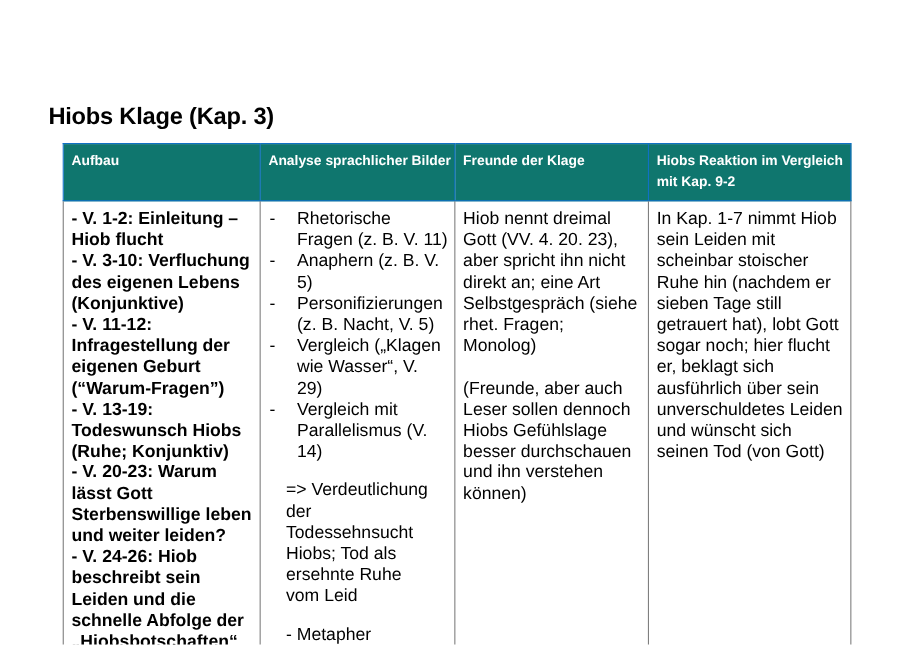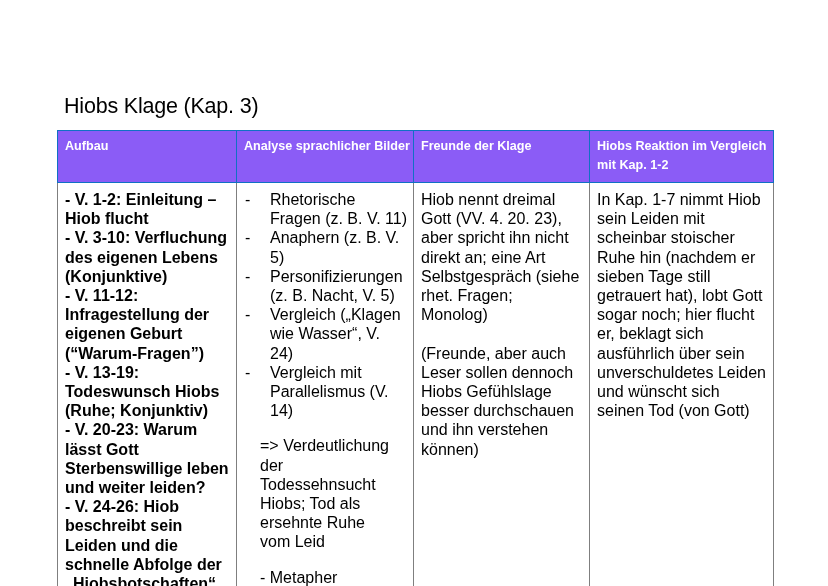--- a/index.html
+++ b/index.html
@@ -15,24 +15,24 @@
     color: #000000;
     position: relative;
   }
   #page {
     position: absolute;
     inset: 0;
     background: #ffffff;
   }
   #doc-title {
     position: absolute;
-    left: 64px;
+    left: 44px;
     top: 94px;
     font-size: 21.5px;
-    font-weight: normal;
+    font-weight: bold;
     letter-spacing: -0.2px;
     color: #000000;
     white-space: nowrap;
   }
   #klage-table {
     position: absolute;
     left: 57px;
     top: 130px;
     width: 716px;
     border-collapse: collapse;
@@ -43,21 +43,21 @@
   #klage-table col.c3 { width: 176px; }
   #klage-table col.c4 { width: 184px; }
 
   #klage-table th,
   #klage-table td {
     border: 1px solid #7f7f7f;
     vertical-align: top;
     padding: 0;
   }
   #klage-table thead th {
-    background: #8b5cf6;
+    background: #0f766e;
     border: 1px solid #1071c4;
     color: #ffffff;
     font-size: 12.6px;
     font-weight: bold;
     text-align: left;
     line-height: 19px;
     padding: 6px 0 7px 7px;
     height: 34px;
   }
   #klage-table tbody td {
@@ -102,21 +102,21 @@
       <col class="c1">
         <col class="c2">
         <col class="c3">
         <col class="c4">
     </colgroup>
     <thead>
       <tr>
         <th>Aufbau</th>
         <th>Analyse sprachlicher Bilder</th>
         <th>Freunde der Klage</th>
-        <th>Hiobs Reaktion im Vergleich mit Kap. 1-2</th>
+        <th>Hiobs Reaktion im Vergleich mit Kap. 9-2</th>
       </tr>
     </thead>
     <tbody>
       <tr>
 
         <td class="bold-cell">
           <div class="cell-body" id="cell-aufbau">
               <p>- V. 1-2: Einleitung – Hiob flucht</p>
               <p>- V. 3-10: Verfluchung des eigenen Lebens (Konjunktive)</p>
               <p>- V. 11-12: Infragestellung der eigenen Geburt (“Warum-Fragen”)</p>
@@ -124,21 +124,21 @@
               <p>- V. 20-23: Warum lässt Gott Sterbenswillige leben und weiter leiden?</p>
               <p>- V. 24-26: Hiob beschreibt sein Leiden und die schnelle Abfolge der „Hiobsbotschaften“</p>
             </div>
         </td>
 
         <td>
           <ul class="dash-list" id="cell-analyse-list">
               <li><span class="dash">-</span><span>Rhetorische Fragen (z. B. V. 11)</span></li>
               <li><span class="dash">-</span><span>Anaphern (z. B. V. 5)</span></li>
               <li><span class="dash">-</span><span>Personifizierungen (z. B. Nacht, V. 5)</span></li>
-              <li><span class="dash">-</span><span>Vergleich („Klagen wie Wasser“, V. 24)</span></li>
+              <li><span class="dash">-</span><span>Vergleich („Klagen wie Wasser“, V. 29)</span></li>
               <li><span class="dash">-</span><span>Vergleich mit Parallelismus (V. 14)</span></li>
             </ul>
           <div class="trailer" id="cell-analyse-trailer">
               <p>=&gt; Verdeutlichung der Todessehnsucht Hiobs; Tod als ersehnte Ruhe vom Leid</p>
               <p>- Metapher Leviatan (V. 8) versinnbildlicht das Chaos, das Hiobs Welt zu beherrschen scheint</p>
             </div>
         </td>
 
         <td>
           <div class="cell-body" id="cell-adressat">

